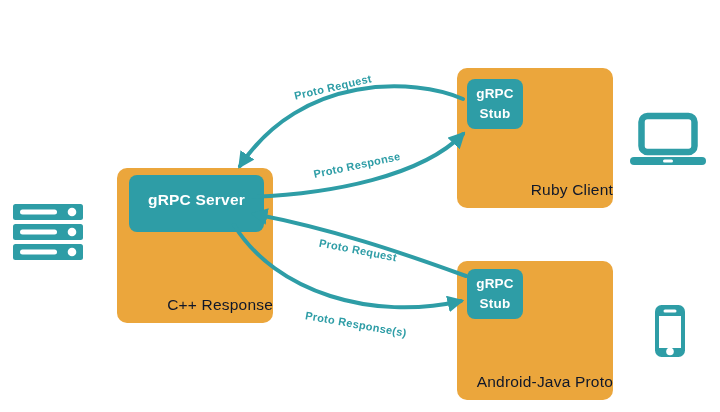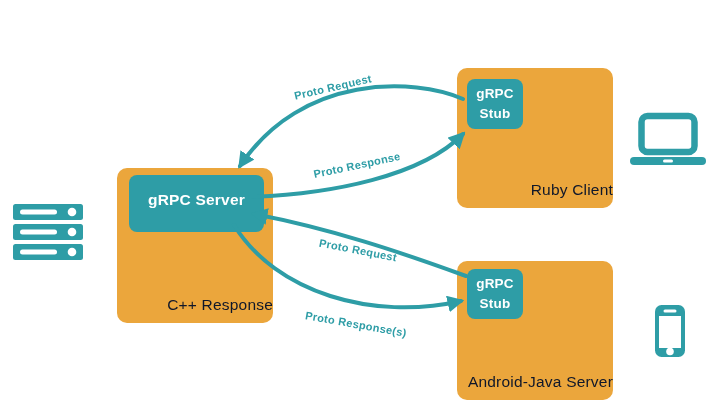--- a/index.html
+++ b/index.html
@@ -64,21 +64,21 @@
       <span>Stub</span>
     </div>
     <div class="box-label">Ruby Client</div>
   </div>
 
   <div class="box" style="left:457px; top:261px; width:156px; height:139px;">
     <div class="teal-box stub-inner" style="left:10px; top:8px; width:56px; height:50px;">
       <span>gRPC</span>
       <span>Stub</span>
     </div>
-    <div class="box-label">Android-Java Server</div>
+    <div class="box-label">Android-Java Proto</div>
   </div>
 
   <svg class="arrows" width="720" height="412" viewBox="0 0 720 412">
     <defs>
       <marker id="ah" viewBox="0 0 10 10" refX="8" refY="5" markerWidth="4.2" markerHeight="4.2" orient="auto">
         <path d="M0,0 L10,5 L0,10 z" fill="#2E9DA6"></path>
       </marker>
     </defs>
     <g fill="none" stroke="#2E9DA6" stroke-width="4" stroke-linecap="round">
       <path d="M 463,99 C 415,78 302,73 240,166" marker-end="url(#ah)"></path>

